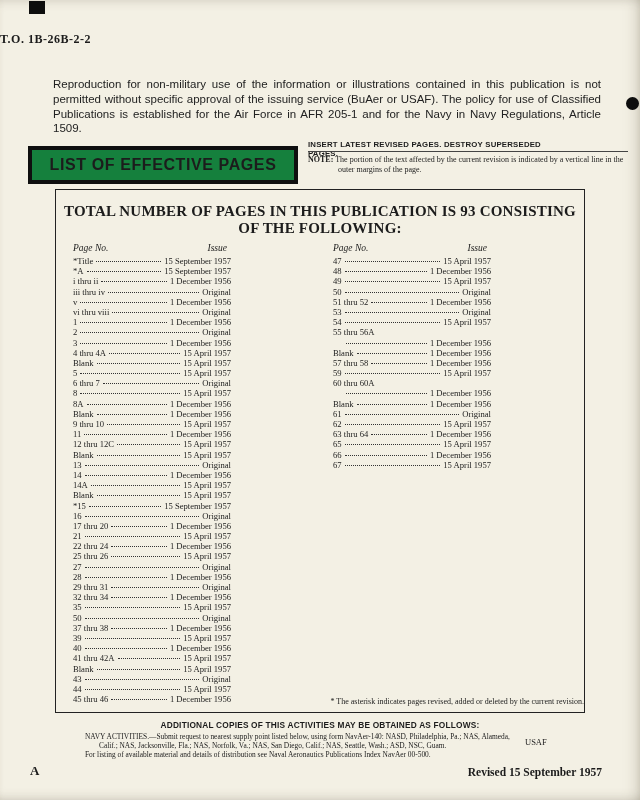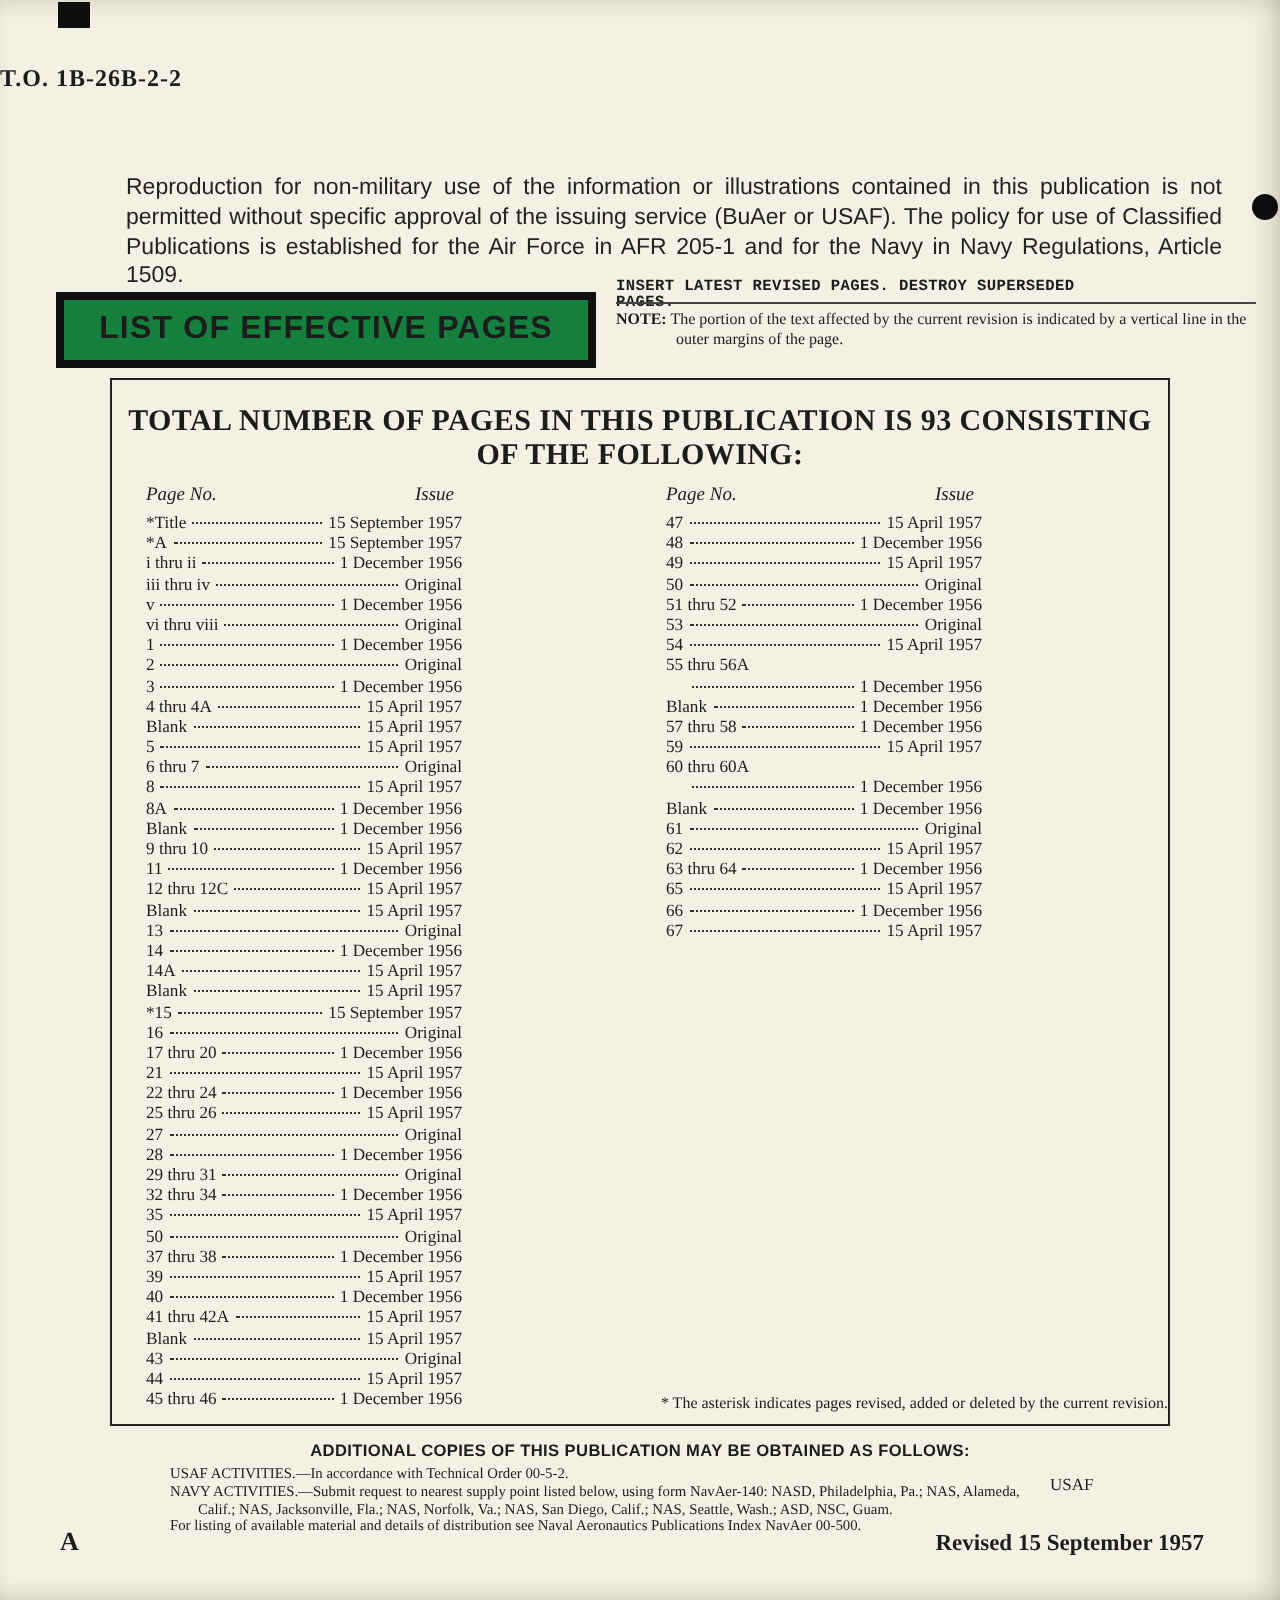--- a/index.html
+++ b/index.html
@@ -7,28 +7,28 @@
     position:relative; width:640px; height:800px;
     background:#f3f0e4; color:#1c1c1c; overflow:hidden;
     font-family:"Liberation Serif", serif;
     box-shadow: inset -10px 0 16px -10px rgba(90,80,60,.35),
                 inset 0 -8px 12px -8px rgba(90,80,60,.25),
                 inset 0 8px 12px -8px rgba(90,80,60,.18);
   }
   .corner-square { position:absolute; left:29px; top:1px; width:16px; height:13px; background:#0d0d0d; }
   .punch-dot { position:absolute; right:1px; top:97px; width:13px; height:13px; border-radius:50%; background:#0d0d0d; }
   .to-number { position:absolute; top:32px; left:0; right:0; text-align:left; font-weight:bold; font-size:12px; letter-spacing:.5px; }
-  .intro { position:absolute; top:70px; left:46px; width:548px; margin:17px; text-align:justify;
+  .intro { position:absolute; top:70px; left:46px; width:548px; margin:7px; text-align:justify;
            font-family:"Liberation Sans", sans-serif; font-size:11.5px; line-height:14.8px; color:#222; }
 
   .banner-box { position:absolute; left:28px; top:146px; width:262px; height:30px;
     border:4px solid #0f0f0f; background:#15803d; display:flex; align-items:center; justify-content:center;
     font-family:"Liberation Sans", sans-serif; font-weight:bold; font-size:16px; letter-spacing:.6px; white-space:nowrap; }
   .insert-line { position:absolute; left:308px; top:140px; width:262px;
-    font-family:Liberation Mono, monospace; font-weight:bold; font-size:7.8px; letter-spacing:.2px; }
+    font-family:Liberation Sans, sans-serif; font-weight:bold; font-size:7.8px; letter-spacing:.2px; }
   .note-box { position:absolute; left:308px; top:151px; width:290px; border-top:1px solid #444;
     padding:3px 0 0 30px; text-indent:-30px; font-size:8px; line-height:9.8px; }
   .note-label { font-weight:bold; }
 
   .main-box { position:absolute; left:55px; top:189px; width:530px; height:524px; border:1.5px solid #222; box-sizing:border-box; }
   .total-line { margin-top:13px; text-align:center; font-weight:bold; font-size:15px; letter-spacing:.2px; }
   .columns { display:flex; margin-top:6px; padding-left:17px; }
   .col { width:158px; }
   .col + .col { margin-left:102px; }
   .col-head { display:flex; justify-content:space-between; font-style:italic; font-size:9.5px; padding-right:4px; margin-bottom:3px; }
@@ -401,24 +401,23 @@
               <span class="pg">67</span>
               <span class="lead"></span>
               <span class="iss">15 April 1957</span>
             </div>
           </div>
       </div>
     </div>
     <div class="asterisk-note">* The asterisk indicates pages revised, added or deleted by the current revision.</div>
   </div>
 
-  <div class="additional-title">ADDITIONAL COPIES OF THIS PUBLICATION MAY BE OBTAINED AS FOLLOWS:</div>
+  <div class="additional-title">ADDITIONAL COPIES OF THIS ACTIVITIES MAY BE OBTAINED AS FOLLOWS:</div>
 
   <div class="activities">
-    <div>USAF ACTIVITIES.—In accordance with Technical Order 00-5-2.</div>
     <div>NAVY ACTIVITIES.—Submit request to nearest supply point listed below, using form NavAer-140: NASD, Philadelphia, Pa.; NAS, Alameda, Calif.; NAS, Jacksonville, Fla.; NAS, Norfolk, Va.; NAS, San Diego, Calif.; NAS, Seattle, Wash.; ASD, NSC, Guam.</div>
     <div>For listing of available material and details of distribution see Naval Aeronautics Publications Index NavAer 00-500.</div>
   </div>
   <div class="usaf-side">USAF</div>
 
   <div class="page-letter">A</div>
   <div class="revised">Revised 15 September 1957</div>
 </div>
 
 </body></html>

